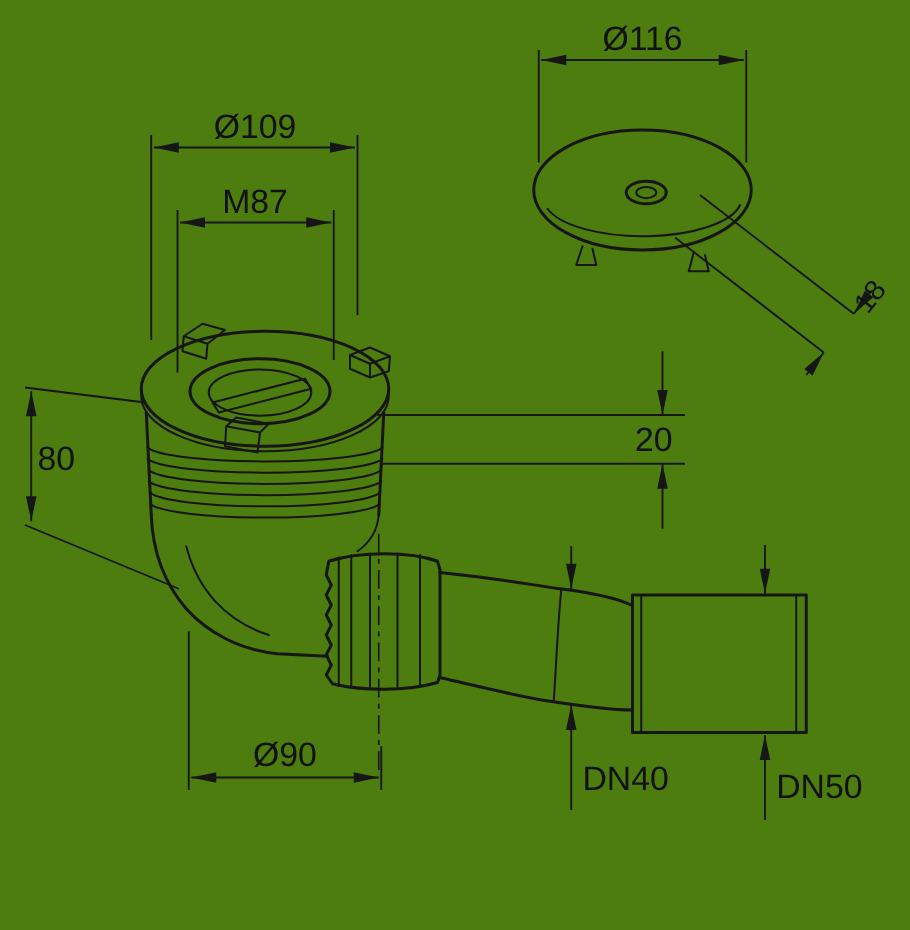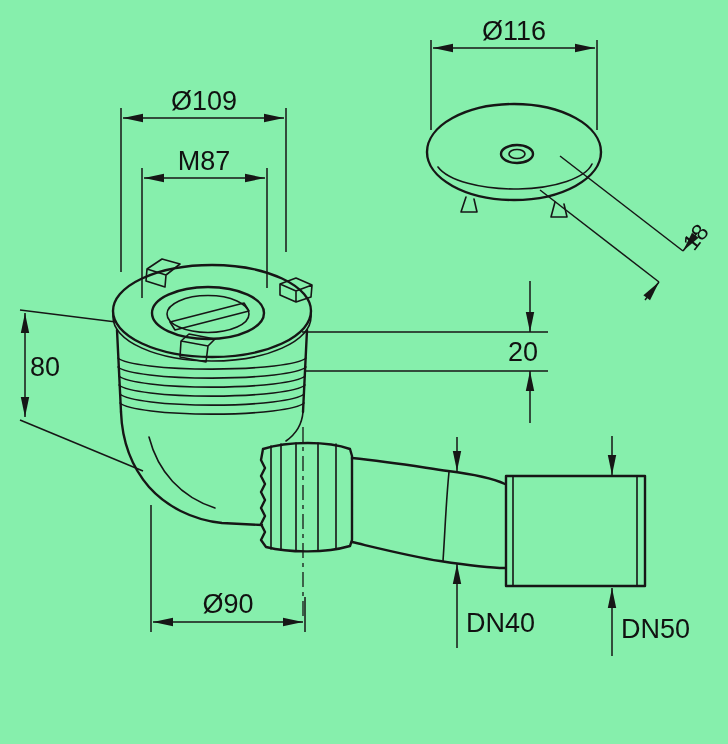--- a/index.html
+++ b/index.html
@@ -8,21 +8,21 @@
     background: #ffffff;
     width: 728px;
     height: 744px;
     overflow: hidden;
     font-family: "Liberation Sans", sans-serif;
   }
   .sheet {
     position: relative;
     width: 728px;
     height: 744px;
-    background: #86efac;
+    background: #4d7c0f;
   }
   svg { display: block; }
   .obj {
     fill: none;
     stroke: #161616;
     stroke-width: 2.4;
     stroke-linecap: round;
     stroke-linejoin: round;
   }
   .thin { stroke-width: 1.6; }

